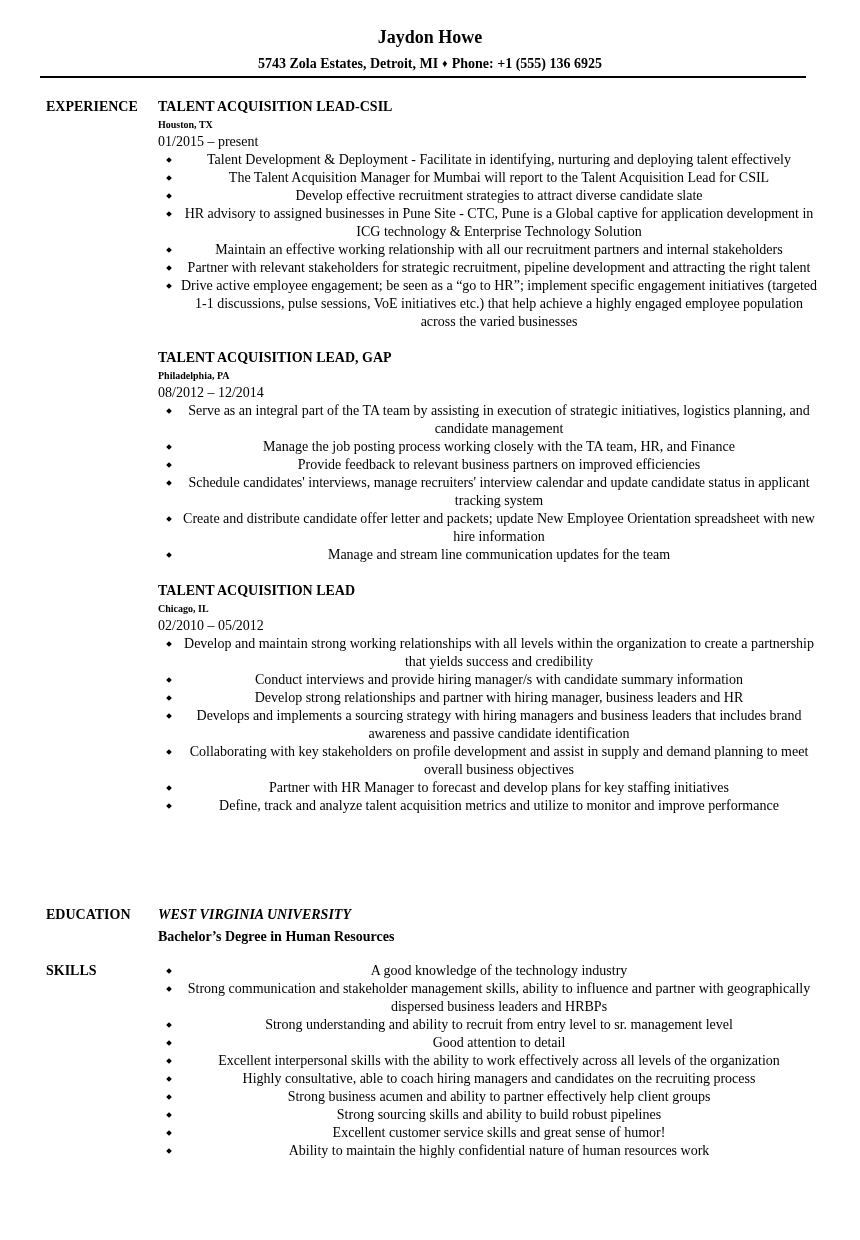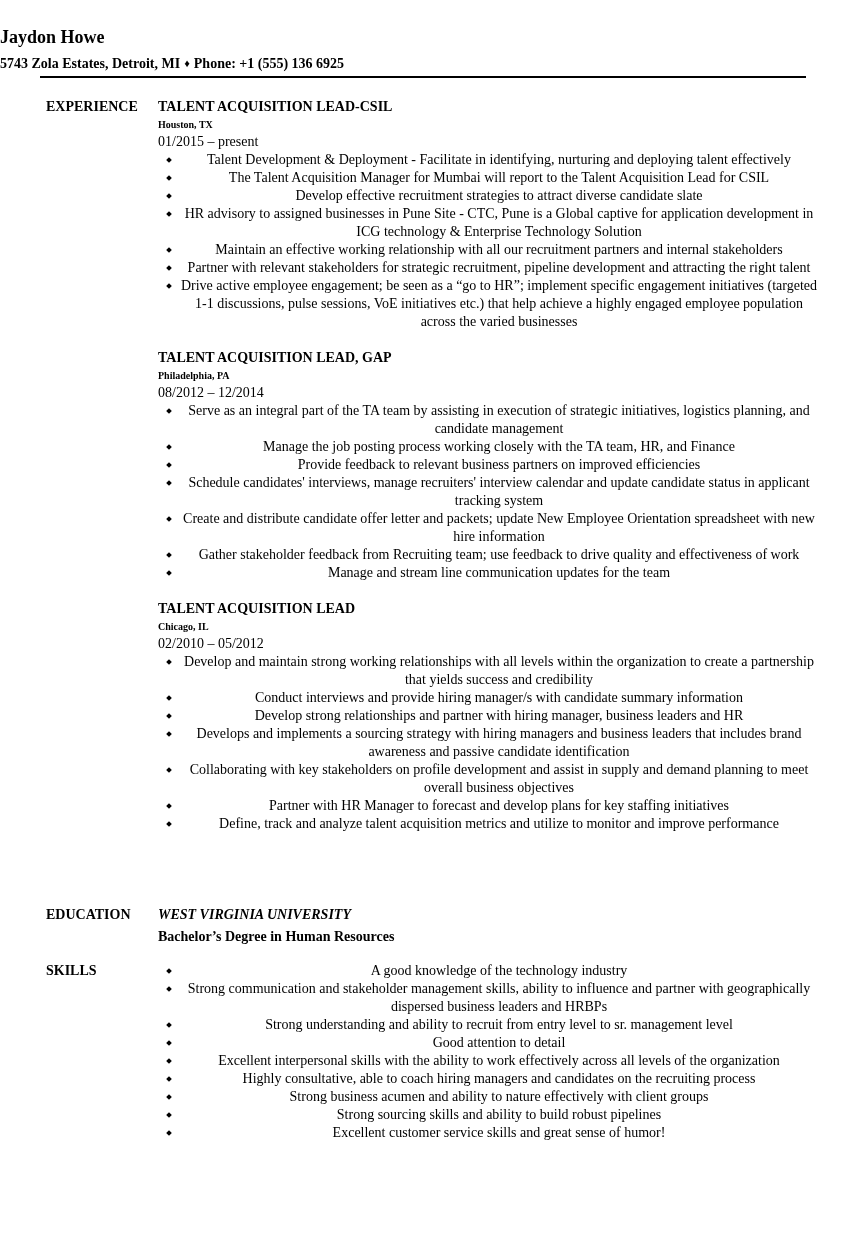--- a/index.html
+++ b/index.html
@@ -1,21 +1,21 @@
 <!DOCTYPE html>
 <html><head>
 <meta charset="utf-8">
 <style>
   html, body { margin: 0; padding: 0; background: #ffffff; }
   body {
     width: 860px; height: 1240px; position: relative; overflow: hidden;
     font-family: "Liberation Serif", "DejaVu Serif", serif;
     color: #000000; font-size: 14px;
   }
-  .header { position: absolute; left: 0; top: 25px; width: 860px; text-align: left; }
+  .header { position: absolute; left: 0; top: 25px; width: 860px; text-align: center; }
   .name { font-weight: bold; font-size: 18px; line-height: 24px; margin: 0; }
   .contact { font-weight: bold; font-size: 14px; line-height: 18px; margin-top: 6px; }
   .contact .sep { font-size: 11px; padding: 0 4px; position: relative; top: -1px; }
   .rule { position: absolute; left: 40px; top: 76px; width: 766px; height: 2px; background: #000; }
 
   .section { position: absolute; left: 0; width: 860px; }
   .section-label {
     position: absolute; left: 46px; top: 0;
     font-weight: bold; font-size: 14px; line-height: 18px; text-transform: uppercase;
   }
@@ -69,21 +69,20 @@
     <div class="job">
       <div class="job-title">TALENT ACQUISITION LEAD, GAP</div>
       <div class="job-loc">Philadelphia, PA</div>
       <div class="job-dates">08/2012 – 12/2014</div>
       <ul class="bullets">
         <li>Serve as an integral part of the TA team by assisting in execution of strategic initiatives, logistics planning, and candidate management</li>
         <li>Manage the job posting process working closely with the TA team, HR, and Finance</li>
         <li>Provide feedback to relevant business partners on improved efficiencies</li>
         <li>Schedule candidates' interviews, manage recruiters' interview calendar and update candidate status in applicant tracking system</li>
         <li>Create and distribute candidate offer letter and packets; update New Employee Orientation spreadsheet with new hire information</li>
-        <li>Gather stakeholder feedback from Recruiting team; use feedback to drive quality and effectiveness of work</li>
         <li>Manage and stream line communication updates for the team</li>
       </ul>
     </div>
 
     <div class="job">
       <div class="job-title">TALENT ACQUISITION LEAD</div>
       <div class="job-loc">Chicago, IL</div>
       <div class="job-dates">02/2010 – 05/2012</div>
       <ul class="bullets">
         <li>Develop and maintain strong working relationships with all levels within the organization to create a partnership that yields success and credibility</li>
@@ -110,18 +109,19 @@
 <div class="section" style="top:962px;">
   <div class="section-label">SKILLS</div>
   <div class="section-body">
     <ul class="bullets" style="margin-top:0;">
       <li>A good knowledge of the technology industry</li>
       <li>Strong communication and stakeholder management skills, ability to influence and partner with geographically dispersed business leaders and HRBPs</li>
       <li>Strong understanding and ability to recruit from entry level to sr. management level</li>
       <li>Good attention to detail</li>
       <li>Excellent interpersonal skills with the ability to work effectively across all levels of the organization</li>
       <li>Highly consultative, able to coach hiring managers and candidates on the recruiting process</li>
-      <li>Strong business acumen and ability to nature effectively with client groups</li>
+      <li>Strong business acumen and ability to partner effectively help client groups</li>
       <li>Strong sourcing skills and ability to build robust pipelines</li>
       <li>Excellent customer service skills and great sense of humor!</li>
+      <li>Ability to maintain the highly confidential nature of human resources work</li>
     </ul>
   </div>
 </div>
 
 </body></html>

